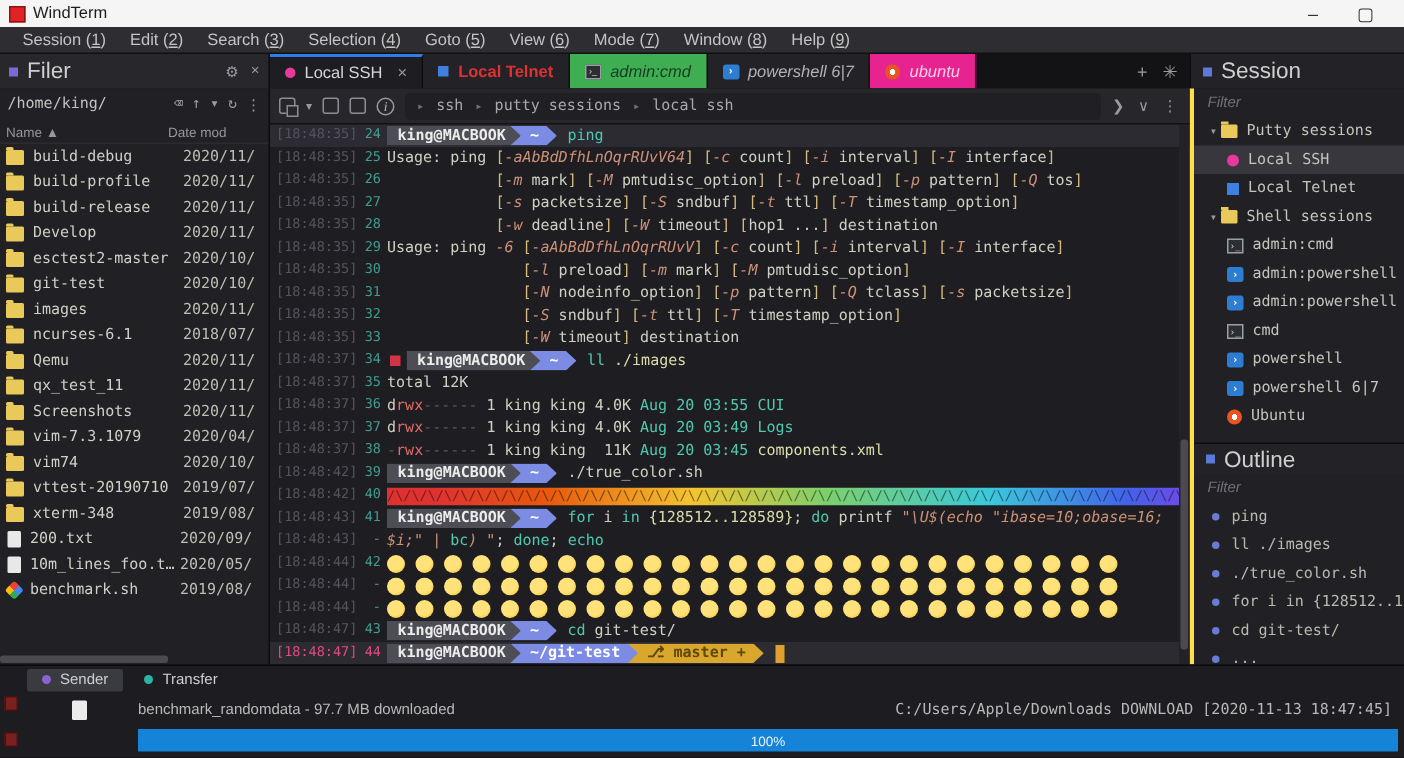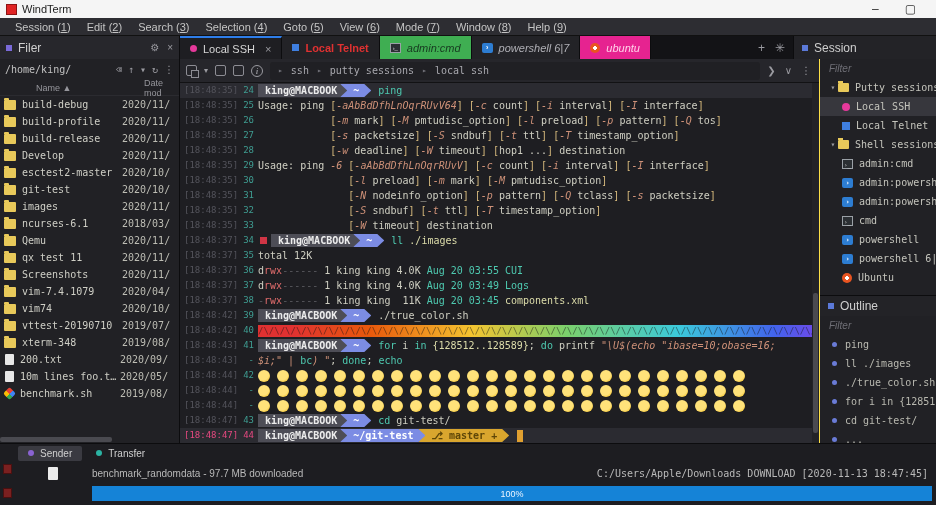--- a/index.html
+++ b/index.html
@@ -18,21 +18,21 @@
   .menubar { height:18px; background:#2d2d32; display:flex; align-items:center; padding-left:8px; gap:2px; flex:0 0 auto; border-bottom:1px solid #111; }
   .menuitem { padding:1px 7px; color:#c4c4c4; font-size:11px; white-space:nowrap; }
   .menuitem u { text-decoration:underline; }
 
   
   .band { height:23px; display:flex; flex:0 0 auto; background:#131316; }
   .filer-hdr { width:180px; background:#27272c; display:flex; align-items:center; padding:0 6px; border-right:1px solid #0c0c0e; }
   .sq { display:inline-block; width:6px; height:6px; margin-right:6px; }
   .sq.blue { background:#5b79d8; }
   .sq.purple { background:#7a6ad8; }
-  .hdr-label { color:#cfcfcf; font-size:12px; }
+  .hdr-label { color:#cfcfcf; font-size:15px; }
   .hdr-icons { margin-left:auto; display:flex; gap:8px; color:#9a9aa0; font-size:10px; }
   .tabstrip { flex:1; display:flex; align-items:stretch; background:#131316; overflow:hidden; }
   .tab { display:flex; align-items:center; gap:6px; padding:0 10px; font-size:11px; white-space:nowrap; border-right:1px solid #0c0c0e; }
   .tab .dot { width:7px; height:7px; border-radius:50%; }
   .tab .sqicon { width:7px; height:7px; }
   .tab.active { background:#1e1e22; border-top:2px solid #2e7de9; color:#d6d6d6; }
   .tab .close { color:#9a9aa0; margin-left:4px; }
   .tab.telnet { background:#232327; color:#e03131; font-weight:bold; }
   .tab.cmdtab { background:#3fae52; color:#173a20; font-style:italic; }
   .tab.pstab { background:#232327; color:#b0b0b6; font-style:italic; }
@@ -44,21 +44,21 @@
   .session-hdr { width:143px; background:#232327; display:flex; align-items:center; padding:0 8px; border-left:1px solid #0c0c0e; }
 
   
   .main { flex:1; display:flex; min-height:0; }
 
   
   .filer { width:180px; background:#212125; border-right:1px solid #0c0c0e; display:flex; flex-direction:column; font-family:"DejaVu Sans Mono", monospace; }
   .pathrow { height:21px; display:flex; align-items:center; padding:0 5px; color:#c2c2c2; font-size:10px;gap:16px; }
   .pathrow .picons { margin-left:auto; display:flex; gap:6px; color:#9a9aa0; font-size:10px; }
   .cols { height:16px; display:flex; align-items:center; font-size:9px; color:#96969c; border-bottom:1px solid #2b2b30; padding:0 4px; font-family:"Liberation Sans", sans-serif; }
-  .cols .c1 { width:108px;margin-left:32px; }
+  .cols .c1 { width:108px; }
   .cols .c2 { flex:1; }
   .filelist { flex:1; overflow:hidden; }
   .frow { height:17px; display:flex; align-items:center; padding:0 4px; font-size:10px; color:#cfcfc6; white-space:nowrap; }
   .ficon { width:12px; height:10px; margin-right:6px; flex:0 0 auto; position:relative; }
   .ficon.folder { background:#e8c95a; border-radius:1px; }
   .ficon.folder::before { content:""; position:absolute; top:-2px; left:0; width:5px; height:2px; background:#e8c95a; border-radius:1px 1px 0 0; }
   .ficon.file { width:9px; height:11px; margin-left:1px; background:#e8e8e8; border-radius:1px; }
   .ficon.script { width:9px; height:9px; margin-left:1px; transform:rotate(45deg); background:conic-gradient(#4285f4 0 25%, #34a853 0 50%, #fbbc05 0 75%, #ea4335 0); border-radius:2px; }
   .fname { width:100px; overflow:hidden; text-overflow:ellipsis; }
   .fdate { flex:1; color:#bdbdb4; overflow:hidden; }
@@ -92,21 +92,21 @@
   .pc3 { background:#d9a62e; color:#5f4708; margin-left:-7px; padding:0 12px 0 13px; clip-path:polygon(0 0,calc(100% - 7px) 0,100% 50%,calc(100% - 7px) 100%,0 100%); z-index:1; }
   .cmdtxt { margin-left:7px; }
   .errdot { width:7px; height:7px; background:#d03545; display:inline-block; margin:0 4px 0 2px; }
   .cursor { display:inline-block; width:6px; height:12px; background:#e0a030; margin-left:8px; }
   .rainbow { flex:1; height:12px; background:linear-gradient(90deg,#e03131 0 6%,#e8590c 20%,#f4c430 38%,#7bd06c 55%,#3bc9db 75%,#4263eb 92%,#7048e8 100%); color:rgba(20,20,20,.55); font-size:9px; line-height:12px; overflow:hidden; }
   .em { display:inline-block; width:12px; height:12px; border-radius:50%; background:radial-gradient(circle at 40% 35%, #ffe27a 0 55%, #f2b705 100%); color:transparent; overflow:hidden; margin-right:7px; font-size:9px; flex:0 0 auto; }
   .vscroll { position:absolute; right:0; top:0; bottom:0; width:7px; background:#232327; }
   .vthumb { position:absolute; right:1px; top:210px; width:5px; height:140px; background:#4a4a50; border-radius:2px; }
 
   
-  .rpanel { width:117px; background:#212125; border-left:1px solid #fde047; display:flex; flex-direction:column; overflow:hidden; }
+  .rpanel { width:143px; background:#212125; border-left:3px solid #fde047; display:flex; flex-direction:column; overflow:hidden; }
   .filterrow { height:19px; display:flex; align-items:center; padding:0 9px; color:#6f6f76; font-style:italic; font-size:10px; flex:0 0 auto; }
   .trow { height:19px; display:flex; align-items:center; font-size:10px; color:#c4c4bc; font-family:"DejaVu Sans Mono", monospace; white-space:nowrap; overflow:hidden; flex:0 0 auto; }
   .trow.sel { background:#37373d; }
   .caret { width:10px; text-align:center; color:#9a9aa0; font-size:8px; flex:0 0 auto; }
   .ticon { margin-right:6px; flex:0 0 auto; }
   .ticon.folder { width:11px; height:9px; background:#e8c95a; border-radius:1px; position:relative; }
   .ticon.folder::before { content:""; position:absolute; top:-2px; left:0; width:5px; height:2px; background:#e8c95a; }
   .ticon.sshdot { width:8px; height:8px; border-radius:50%; background:#e6399b; }
   .ticon.telsq { width:8px; height:8px; background:#3f7fe0; }
   .outline-hdr { height:21px; display:flex; align-items:center; padding:0 8px; border-top:1px solid #0c0c0e; background:#232327; flex:0 0 auto; margin-top:8px; }
@@ -244,40 +244,40 @@
             <span class="fdate">2020/10/</span>
           </div>
           <div class="frow">
             <span class="ficon folder"></span>
             <span class="fname">images</span>
             <span class="fdate">2020/11/</span>
           </div>
           <div class="frow">
             <span class="ficon folder"></span>
             <span class="fname">ncurses-6.1</span>
-            <span class="fdate">2018/03/</span>
+            <span class="fdate">2018/07/</span>
           </div>
           <div class="frow">
             <span class="ficon folder"></span>
             <span class="fname">Qemu</span>
             <span class="fdate">2020/11/</span>
           </div>
           <div class="frow">
             <span class="ficon folder"></span>
             <span class="fname">qx_test_11</span>
             <span class="fdate">2020/11/</span>
           </div>
           <div class="frow">
             <span class="ficon folder"></span>
             <span class="fname">Screenshots</span>
             <span class="fdate">2020/11/</span>
           </div>
           <div class="frow">
             <span class="ficon folder"></span>
-            <span class="fname">vim-7.4.1079</span>
+            <span class="fname">vim-7.3.1079</span>
             <span class="fdate">2020/04/</span>
           </div>
           <div class="frow">
             <span class="ficon folder"></span>
             <span class="fname">vim74</span>
             <span class="fdate">2020/10/</span>
           </div>
           <div class="frow">
             <span class="ficon folder"></span>
             <span class="fname">vttest-20190710</span>

